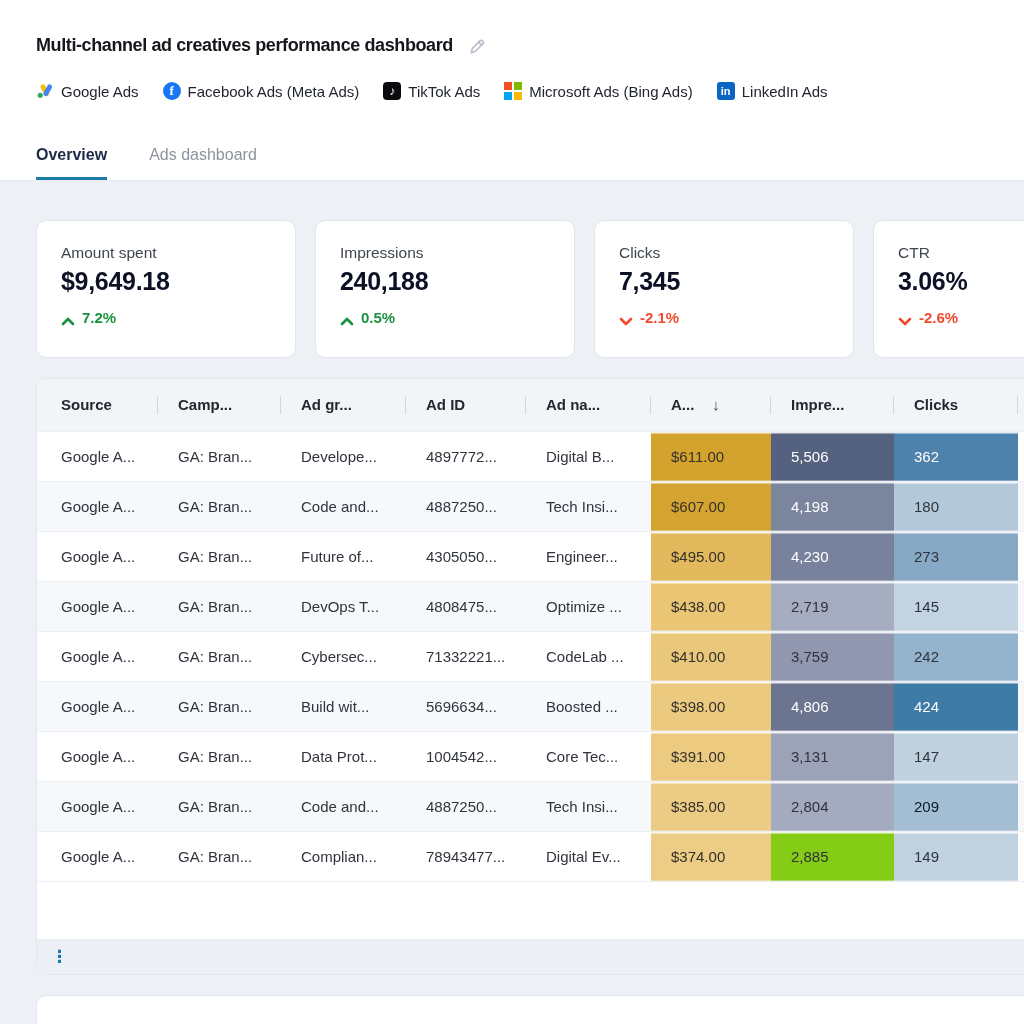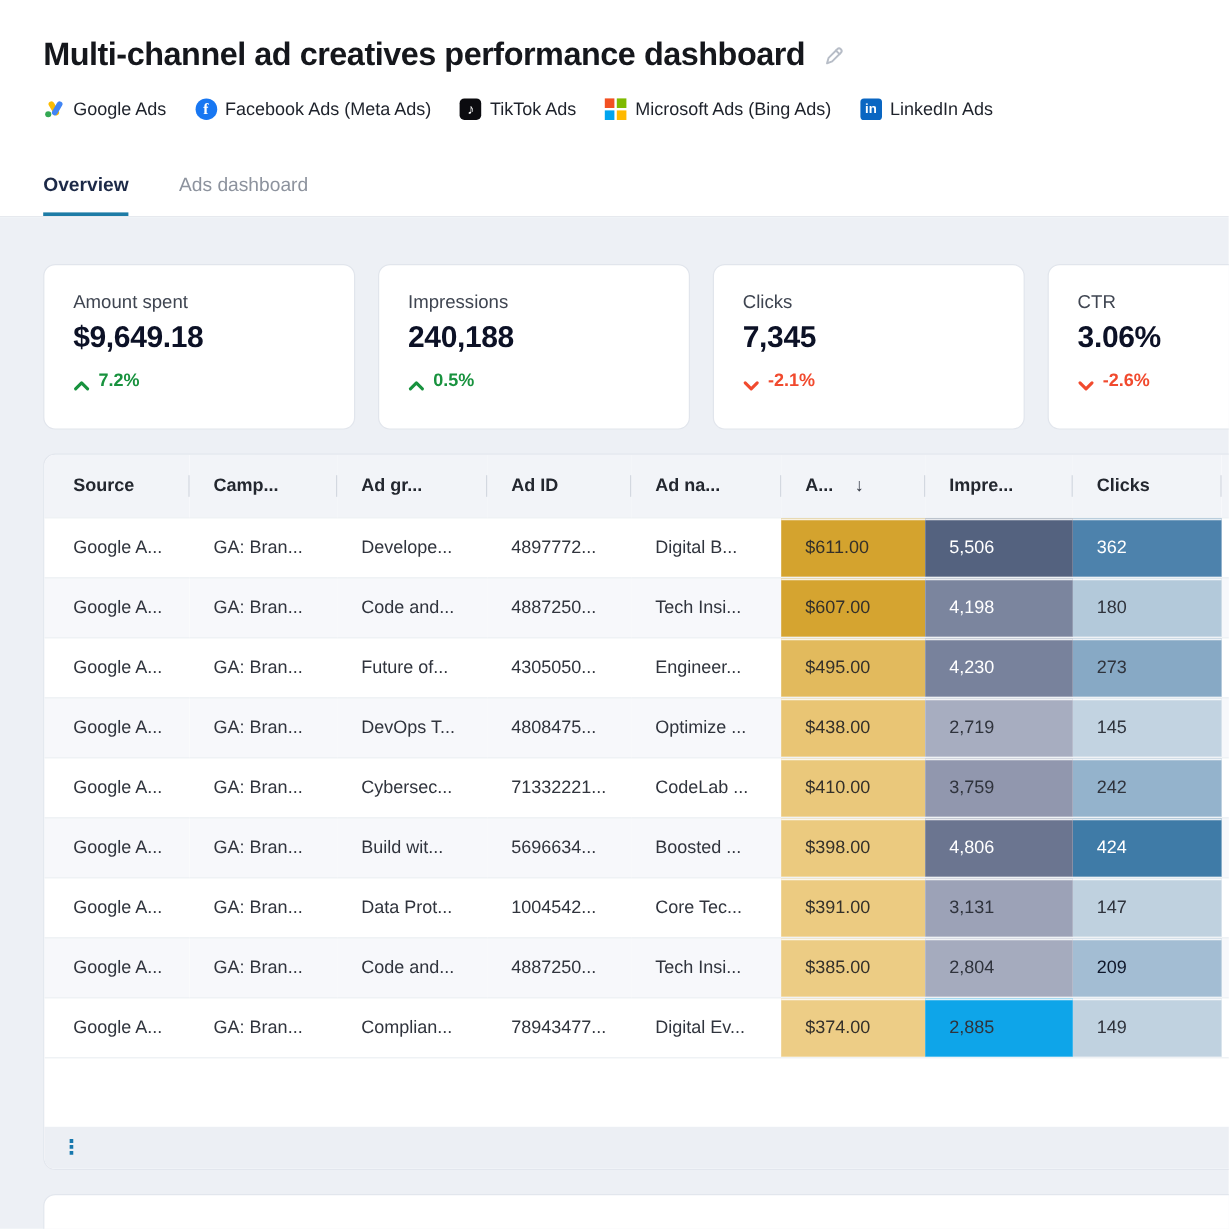--- a/index.html
+++ b/index.html
@@ -2,21 +2,21 @@
 <html><head>
 <meta charset="utf-8">
 <style>
   * { margin:0; padding:0; box-sizing:border-box; }
   html,body { width:1024px; height:1024px; overflow:hidden; background:#ffffff;
               font-family:"Liberation Sans","DejaVu Sans",sans-serif; color:#23262e; }
 
   
   .page-header { padding:28px 36px 0 36px; background:#ffffff; }
   .title-row { display:flex; align-items:center; gap:14px; }
-  h1 { font-size:27px; line-height:34px; font-weight:800; letter-spacing:-0.4px; color:#15171c; }
+  h1 { font-size:18px; line-height:34px; font-weight:800; letter-spacing:-0.4px; color:#15171c; }
   .edit-icon { display:inline-flex; margin-top:4px; cursor:pointer; }
 
   .platforms { display:flex; align-items:center; gap:24px; margin-top:20px; }
   .platform { display:flex; align-items:center; gap:7px; font-size:15px; font-weight:500; color:#1e222b; }
   .p-icon { width:18px; height:18px; display:inline-flex; align-items:center; justify-content:center; flex:0 0 auto; }
   .fb-circle { width:18px; height:18px; border-radius:50%; background:#1877f2; color:#fff;
                font-weight:700; font-size:13px; display:flex; align-items:center; justify-content:center;
                font-family:"Liberation Serif","DejaVu Serif",serif; }
   .tiktok-sq { width:18px; height:18px; border-radius:4px; background:#0b0b0f; color:#fff;
                font-size:12px; display:flex; align-items:center; justify-content:center; }
@@ -302,21 +302,21 @@
             <td class="heat" style="background: rgb(163, 189, 211); color: #0f172a;">209</td>
             <td></td>
           </tr>
           <tr>
             <td>Google A...</td>
             <td>GA: Bran...</td>
             <td>Complian...</td>
             <td>78943477...</td>
             <td>Digital Ev...</td>
             <td class="heat" style="background: rgb(237, 205, 134); color: rgb(52, 48, 42);">$374.00</td>
-            <td class="heat" style="background: #0ea5e9; color: rgb(47, 51, 60);">2,885</td>
+            <td class="heat" style="background: #84cc16; color: rgb(47, 51, 60);">2,885</td>
             <td class="heat" style="background: rgb(192, 210, 224); color: rgb(47, 51, 60);">149</td>
             <td></td>
           </tr>
         </tbody>
     </table>
     <div class="empty-strip"></div>
     <div class="table-footer">
       <span class="kebab">⋮</span>
     </div>
   </div>

